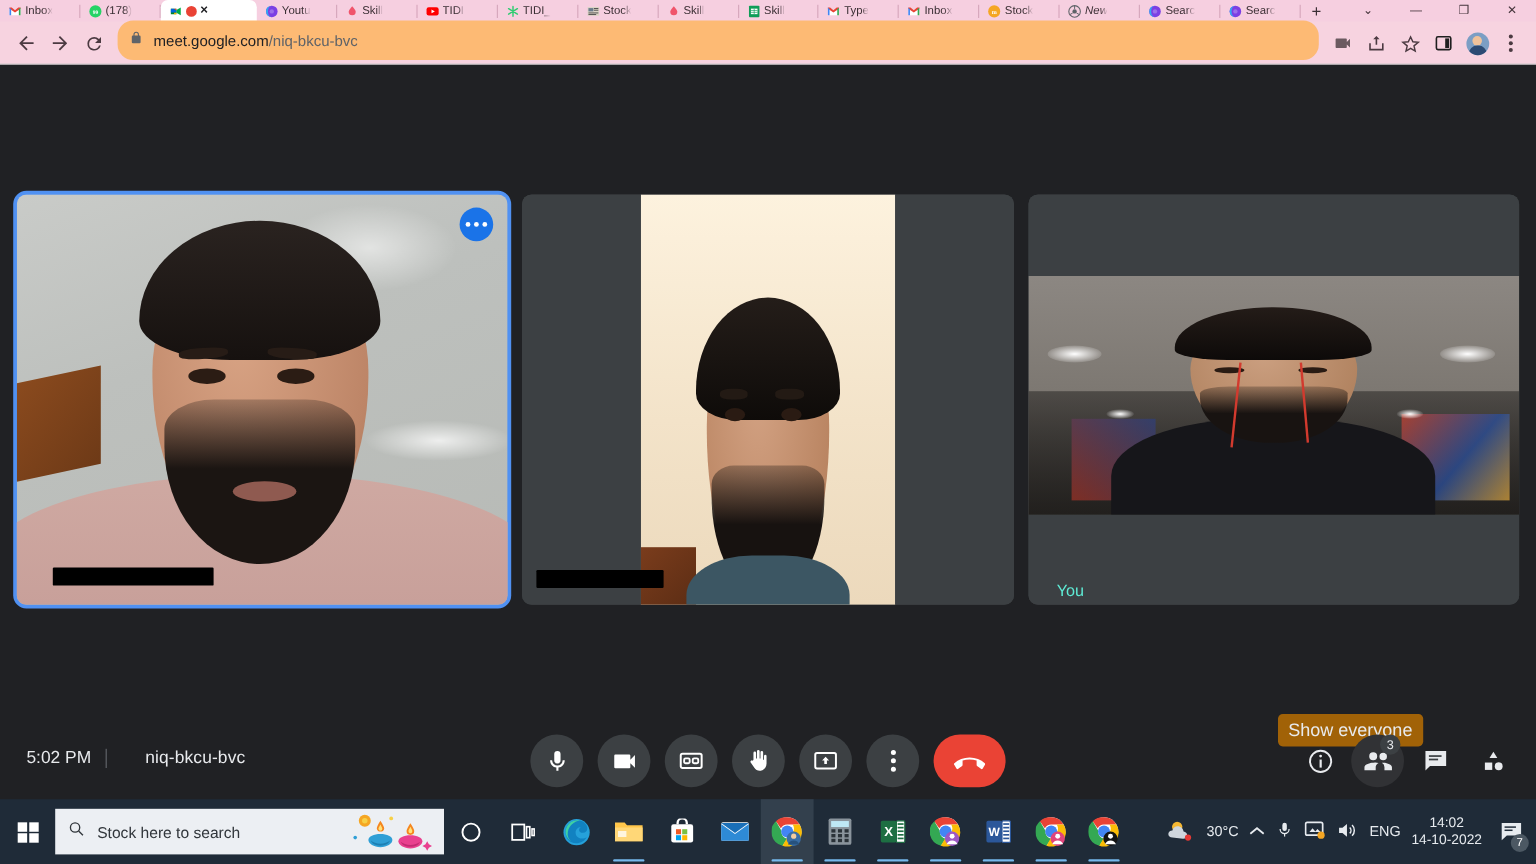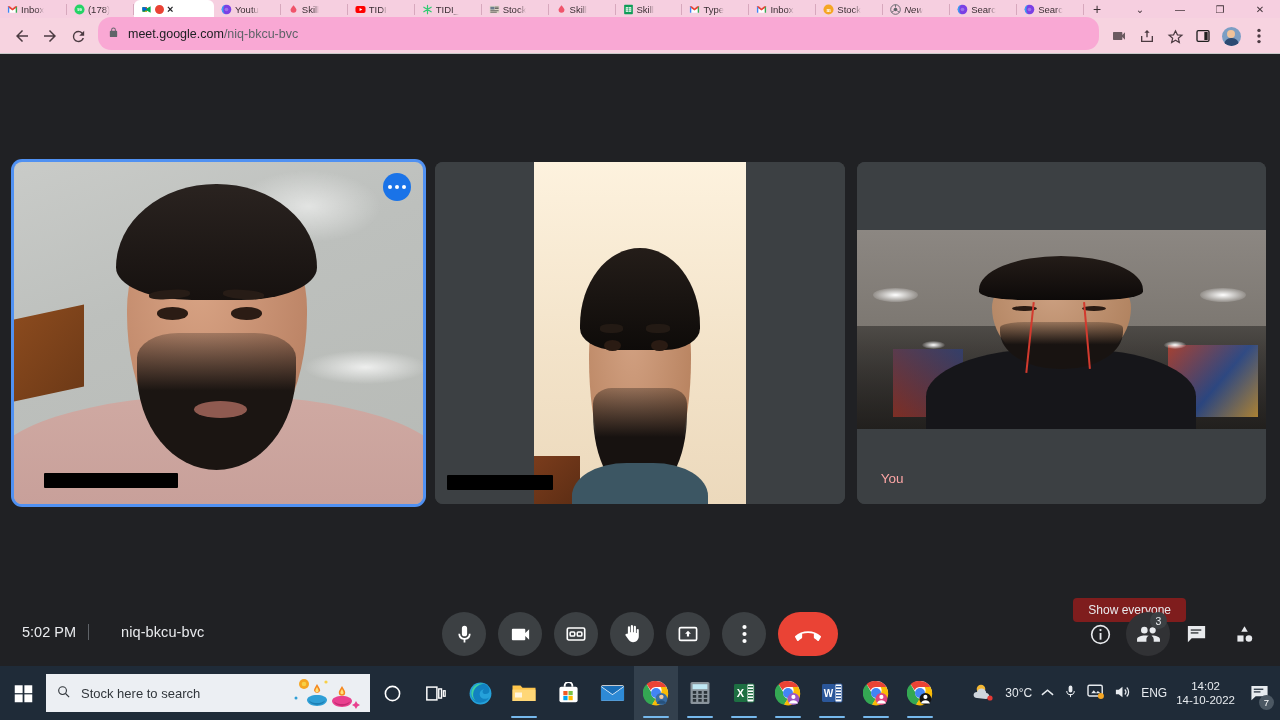--- a/index.html
+++ b/index.html
@@ -33,21 +33,21 @@
   .tab .rec-dot { width: 9px; height: 9px; border-radius: 50%; background: #ea4335; border: 2px solid #ea4335; }
   .tab .tab-close { font-size: 11px; color: #202124; line-height: 1; font-weight: bold; }
   .newtab { width: 26px; height: 18px; display: flex; align-items: center; justify-content: center; color: #3c2f35; font-size: 14px; }
   .win-controls { position: absolute; right: 0; top: 0; height: 18px; display: flex; }
   .win-controls .wc { width: 40px; height: 18px; display: flex; align-items: center; justify-content: center; color: #44343b; font-size: 10px; }
 
   .toolbar { position: relative; height: 36px; width: 1280px; background: #f7d3e0; display: flex; align-items: center; padding: 0 8px; }
   .nav-btn { width: 28px; height: 28px; display: flex; align-items: center; justify-content: center; color: #4b3a41; }
   .nav-btn svg { display: block; }
   .omnibox {
-    flex: 1; height: 33px; background: #f9a8d4; border-radius: 13px; margin: 0 7px 5px 6px;
+    flex: 1; height: 33px; background: #fdba74; border-radius: 13px; margin: 0 7px 5px 6px;
     display: flex; align-items: center; padding: 0 10px; gap: 9px; min-width: 0;
   }
   .omnibox .url { font-size: 12.5px; color: #202124; white-space: nowrap; overflow: hidden; }
   .omnibox .url .host { color: #202124; }
   .omnibox .url .path { color: #5f6368; }
   .tb-icons { display: flex; align-items: center; gap: 2px; }
   .tb-icon { width: 26px; height: 26px; display: flex; align-items: center; justify-content: center; color: #4b3a41; }
   .profile-av { width: 19px; height: 19px; border-radius: 50%; background: #7c9ec4; overflow: hidden; position: relative; }
   .profile-av::before { content:""; position:absolute; left:5.5px; top:3px; width:8px; height:8px; border-radius:50%; background:#f0c29a; }
   .profile-av::after { content:""; position:absolute; left:2px; top:11px; width:15px; height:10px; border-radius:7px 7px 0 0; background:#2c4a73; }
@@ -60,21 +60,21 @@
     position: relative; width: 410px; height: 342px; border-radius: 8px; background: #3c4043; overflow: hidden;
   }
   .tile.active { outline: 3px solid #5091f2; outline-offset: -1px; box-shadow: 0 0 0 3px #5091f2; }
   .tile-video { position: absolute; inset: 0; overflow: hidden; }
   .more-btn {
     position: absolute; right: 12px; top: 11px; width: 28px; height: 28px; border-radius: 50%;
     background: #1a73e8; display: flex; align-items: center; justify-content: center; gap: 3px; z-index: 5;
   }
   .more-btn i { width: 4px; height: 4px; border-radius: 50%; background: #fff; display: block; }
   .tile-name {
-    position: absolute; left: 24px; bottom: 18px; font-size: 13.5px; color: #fca5a5; z-index: 4; font-weight: 500;
+    position: absolute; left: 24px; bottom: 4px; font-size: 13.5px; color: #5eead4; z-index: 4; font-weight: 500;
   }
   .tile-name.redacted { background: #000; color: transparent; height: 15px; border-radius: 1px; left: 30px; bottom: 16px; }
   .tile-name.redacted.r1 { width: 134px; }
   .tile-name.redacted.r2 { width: 106px; left: 12px; bottom: 14px; }
 
   
   .vid { position: absolute; inset: 0; }
   .p1 { background:
       radial-gradient(ellipse 120px 60px at 72% 13%, rgba(255,255,255,.55), transparent 60%),
       radial-gradient(ellipse 95px 26px at 86% 60%, rgba(255,255,255,.75), transparent 65%),
@@ -134,22 +134,22 @@
   .ctrl svg { display:block; }
 
   .meet-right { position: absolute; right: 14px; top: 10px; display: flex; align-items: center; gap: 4px; }
   .rbtn { position: relative; width: 44px; height: 44px; border-radius: 50%; display: flex; align-items: center; justify-content: center; }
   .rbtn.hover { background: #313235; }
   .badge {
     position: absolute; top: 0px; right: 3px; min-width: 17px; height: 17px; border-radius: 9px;
     background: #3c4043; color: #e8eaed; font-size: 10.5px; display: flex; align-items: center; justify-content: center; padding: 0 4px;
   }
   .tooltip {
-    position: absolute; right: 94px; bottom: 44px; background: #7f1d1d; color: #e8eaed;
-    font-size: 12px; padding: 5px 15px; border-radius: 4px; white-space: nowrap;
+    position: absolute; right: 94px; bottom: 44px; background: #a16207; color: #e8eaed;
+    font-size: 15px; padding: 5px 9px; border-radius: 4px; white-space: nowrap;
   }
 
   
   .taskbar { position: absolute; left: 0; bottom: 0; width: 1280px; height: 54px; background: #1f2b38; display: flex; align-items: center; }
   .start { width: 46px; height: 54px; display: flex; align-items: center; justify-content: center; }
   .tb-search {
     width: 324px; height: 38px; background: #eceff3; display: flex; align-items: center; gap: 10px; padding: 0 10px;
     position: relative;
   }
   .tb-search .txt { font-size: 13px; color: #31363b; }

